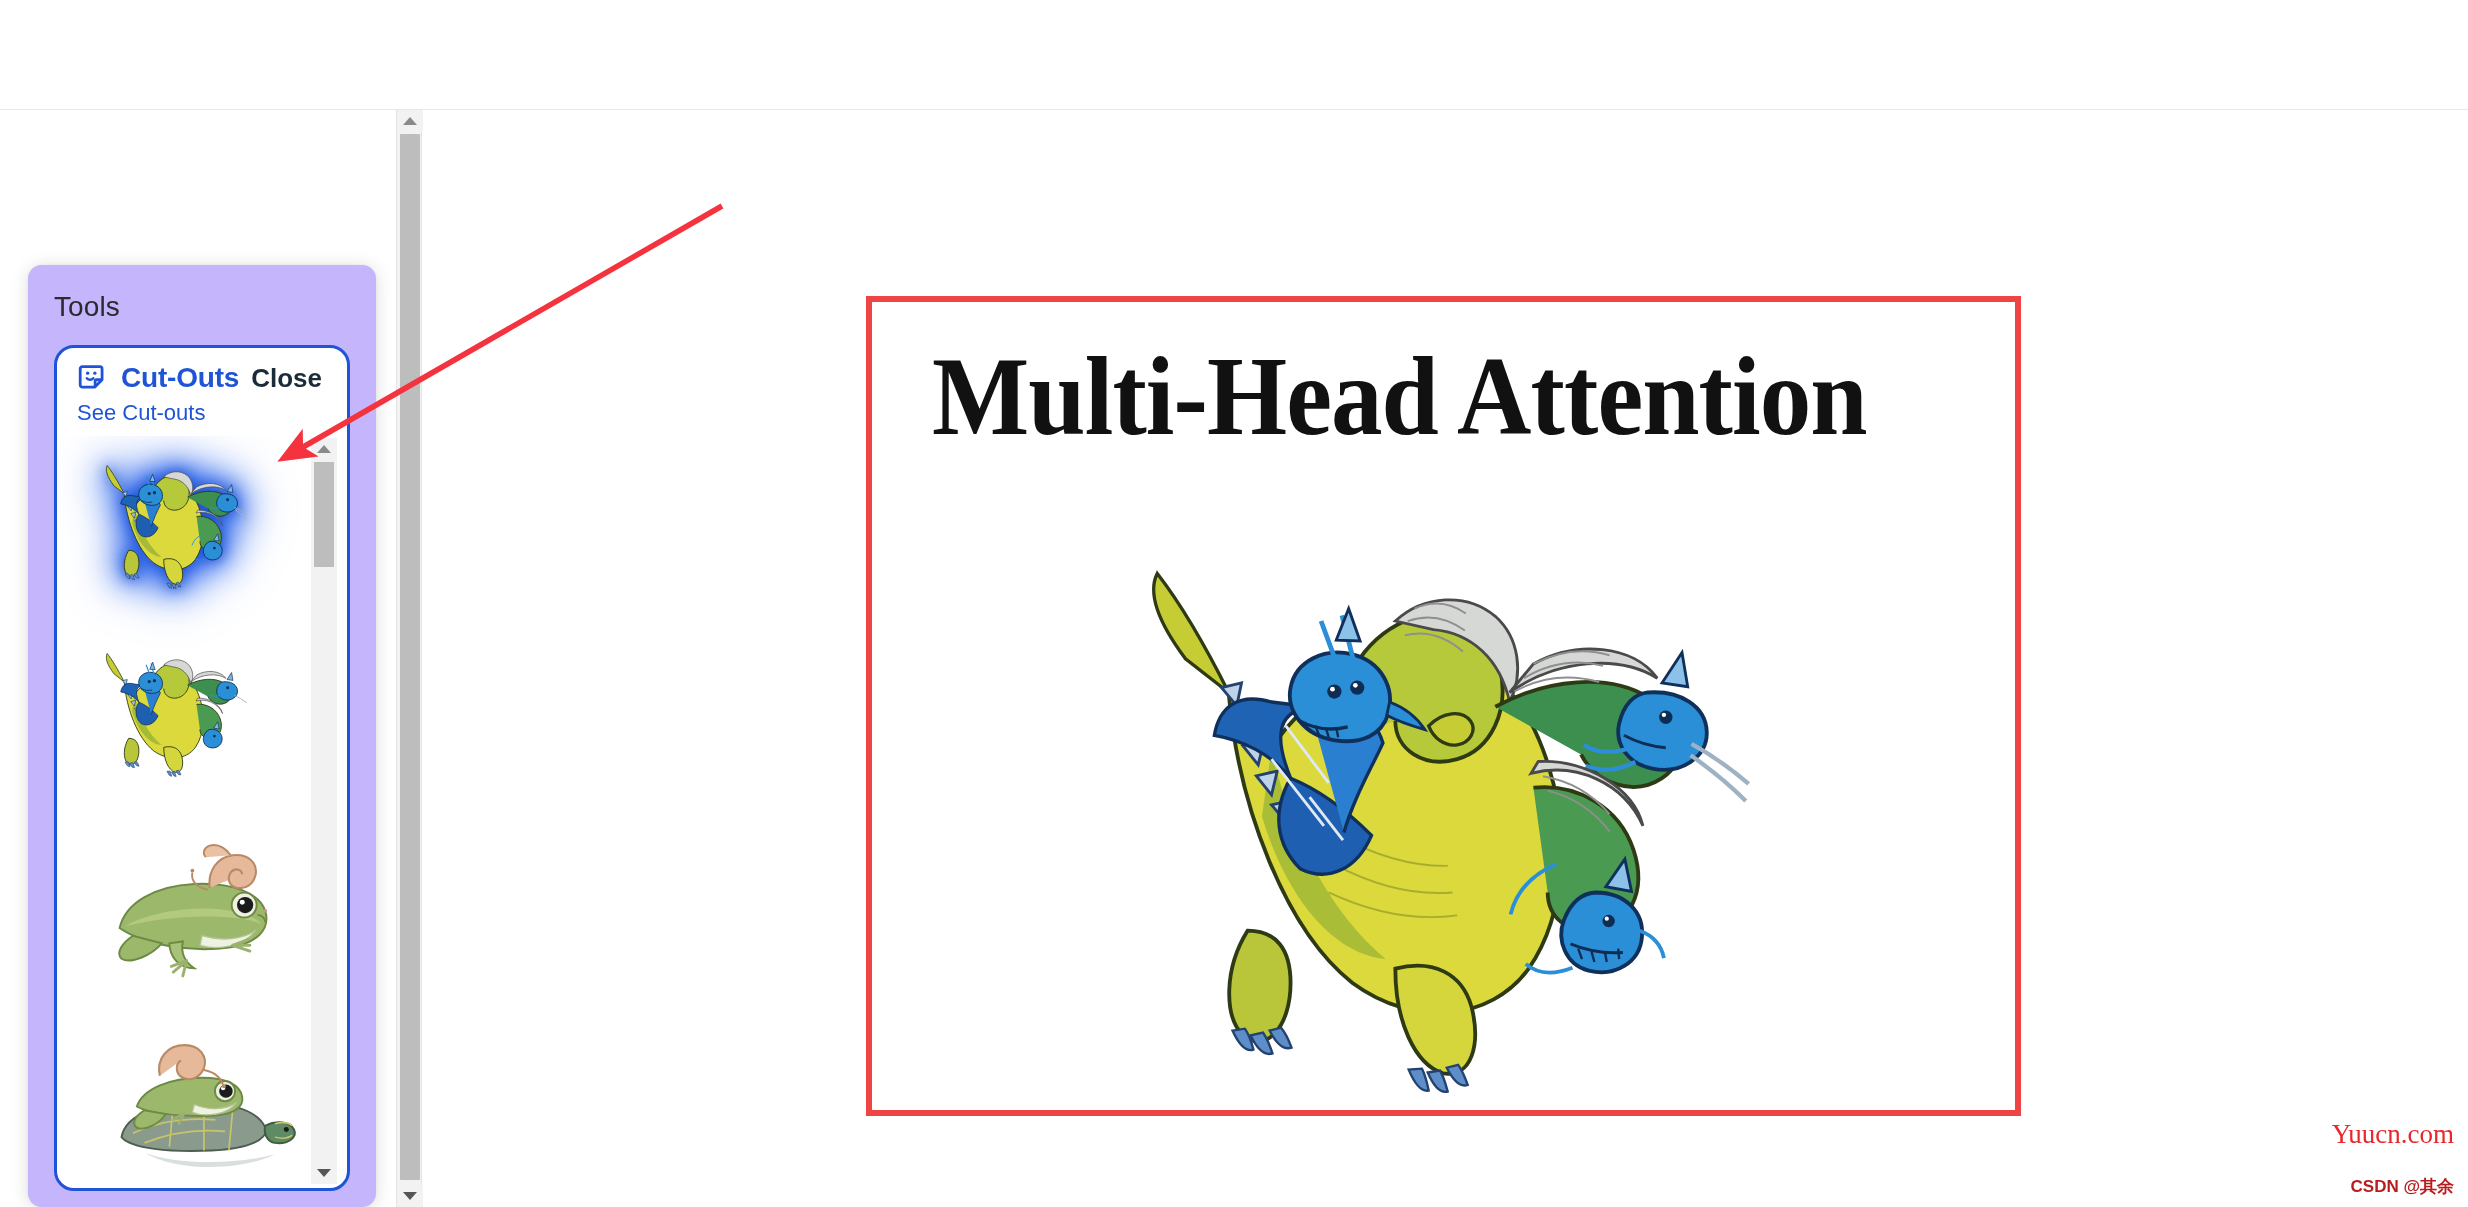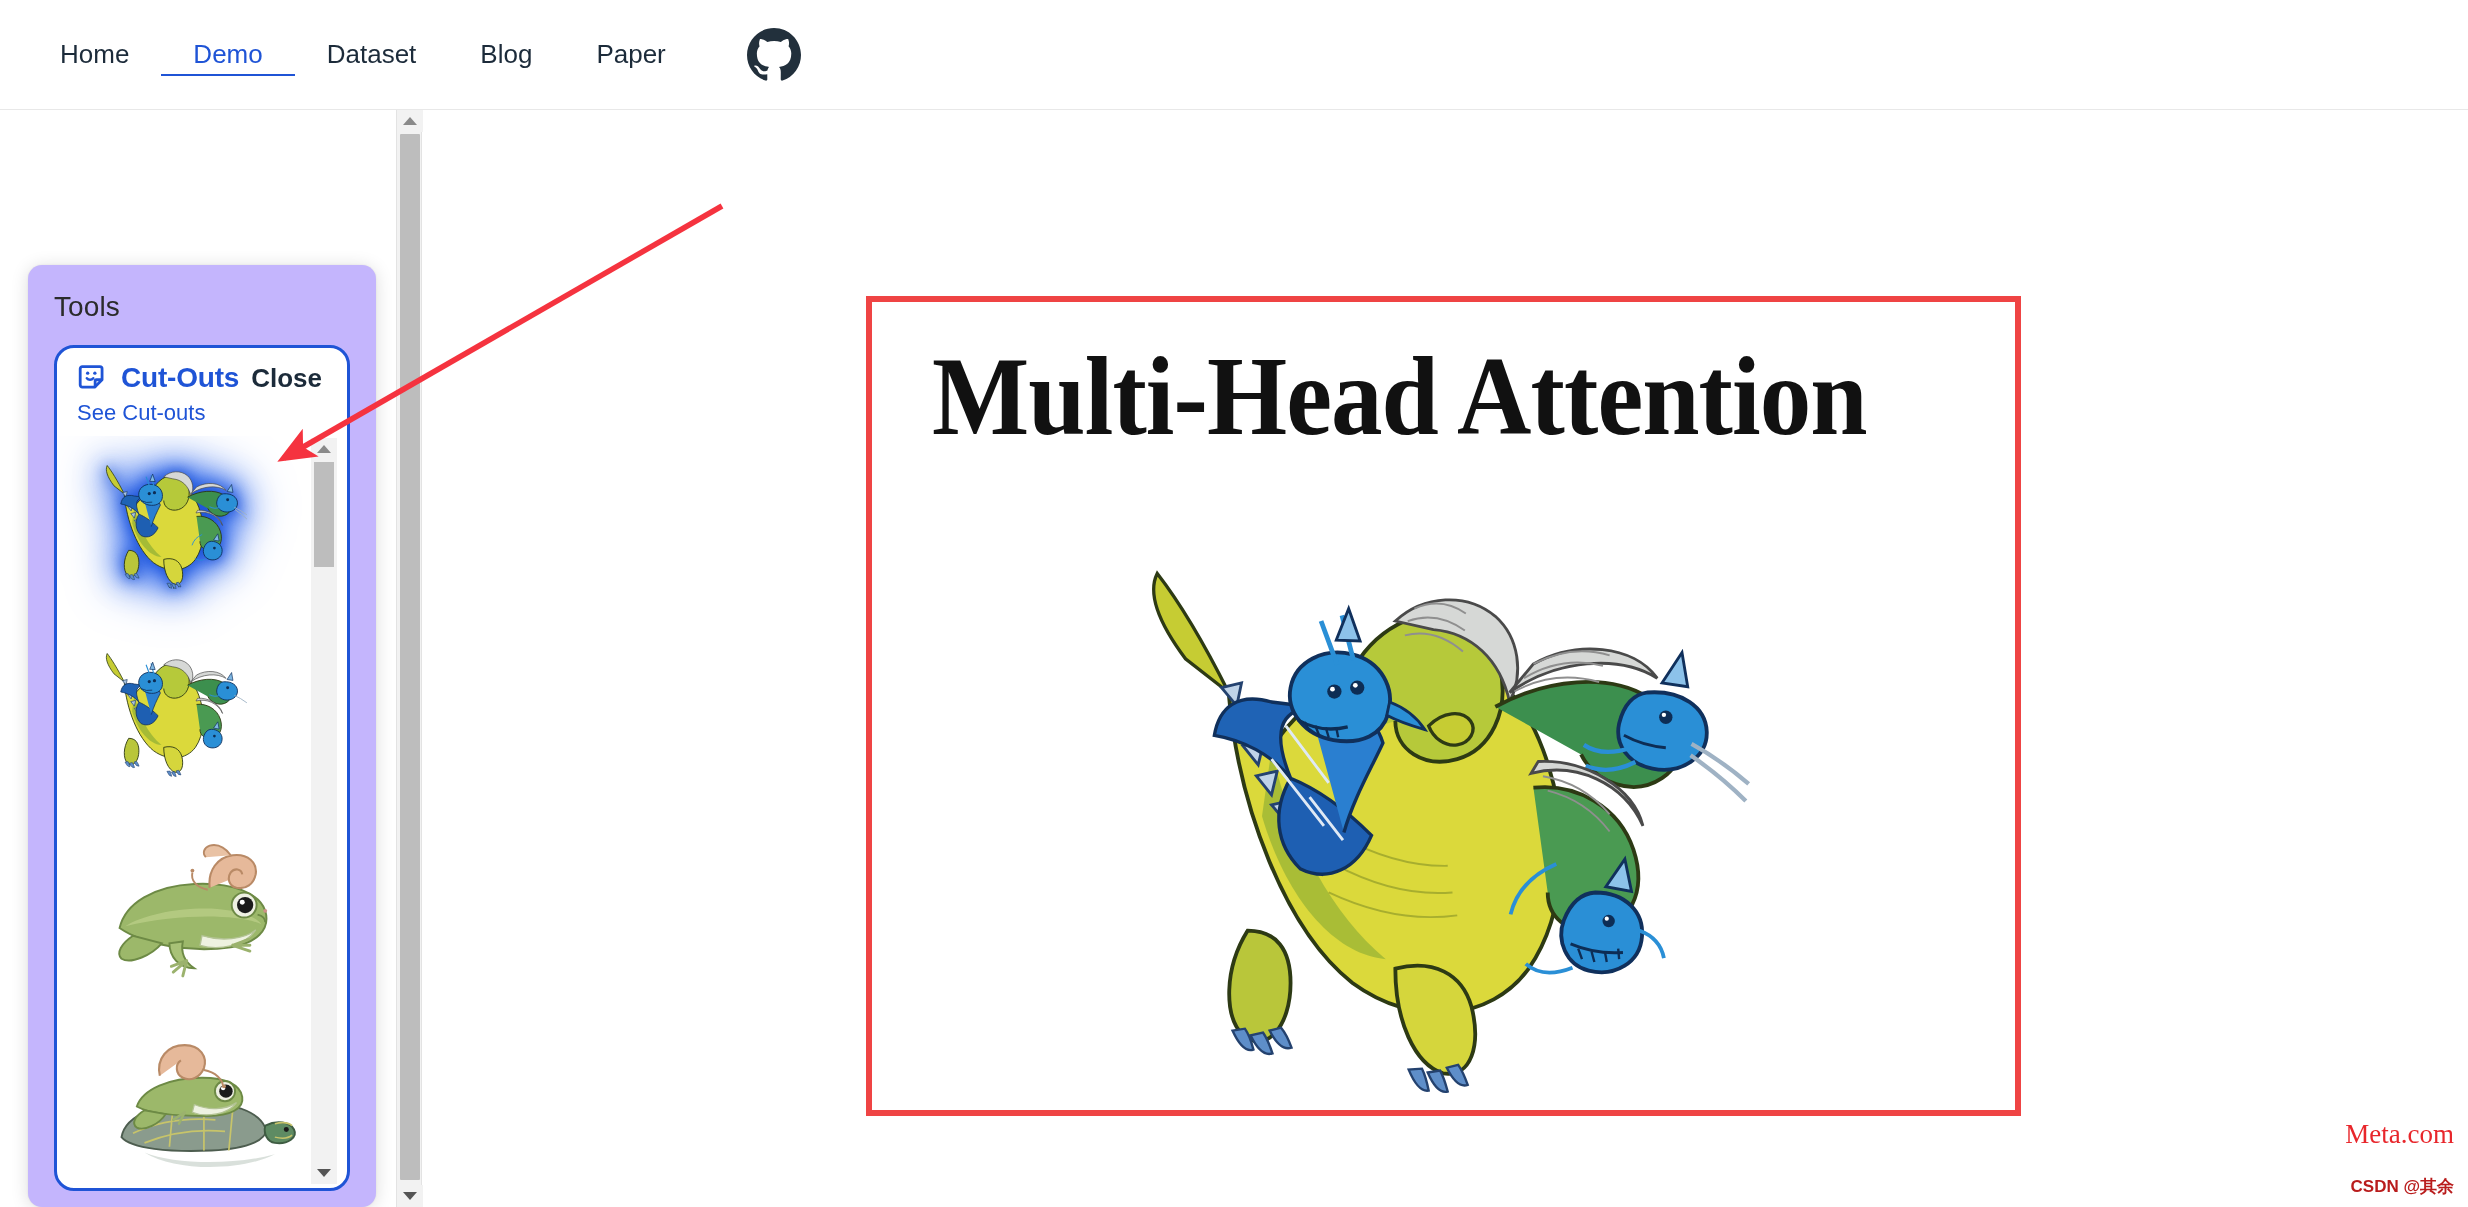--- a/index.html
+++ b/index.html
@@ -321,39 +321,20 @@
   }
 </style>
 </head>
 <body>
 
 <div id="app">
 
   <header class="site-header">
 
 
-    <nav class="main-nav">
-      <a class="nav-link" href="#">Home</a>
-      <a class="nav-link active" href="#">Demo</a>
-      <a class="nav-link" href="#">Dataset</a>
-      <a class="nav-link" href="#">Blog</a>
-      <a class="nav-link" href="#">Paper</a>
-
-      <span class="gh-icon">
-        <svg width="54" height="54" viewBox="0 0 16 16" aria-hidden="true">
-          <path fill="#22303c" d="M8 0C3.58 0 0 3.58 0 8c0 3.54 2.29 6.53 5.47 7.59.4.07.55-.17.55-.38
-          0-.19-.01-.82-.01-1.49-2.01.37-2.53-.49-2.69-.94-.09-.23-.48-.94-.82-1.13-.28-.15-.68-.52-.01-.53.63-.01
-          1.08.58 1.23.82.72 1.21 1.87.87 2.33.66.07-.52.28-.87.51-1.07-1.78-.2-3.64-.89-3.64-3.95
-          0-.87.31-1.59.82-2.15-.08-.2-.36-1.02.08-2.12 0 0 .67-.21 2.2.82a7.42 7.42 0 0 1 2-.27c.68 0
-          1.36.09 2 .27 1.53-1.04 2.2-.82 2.2-.82.44 1.1.16 1.92.08 2.12.51.56.82 1.27.82 2.15 0 3.07-1.87
-          3.75-3.65 3.95.29.25.54.73.54 1.48 0 1.07-.01 1.93-.01 2.2 0 .21.15.46.55.38A8.012 8.012 0 0 0 16
-          8c0-4.42-3.58-8-8-8z"></path>
-        </svg>
-      </span>
-    </nav>
   </header>
 
   <div class="page-scrollbar">
     <div class="sb-arrow up">
       <span class="tri-up"></span>
     </div>
     <div class="sb-thumb"></div>
     <div class="sb-arrow down">
       <span class="tri-down"></span>
     </div>
@@ -649,17 +630,17 @@
   <svg class="annotation-arrow">
     <defs>
       <marker id="redhead" markerWidth="7" markerHeight="7" refX="5.6" refY="3.5" orient="auto">
         <path d="M7,3.5 L0,6.4 L1.6,3.5 L0,0.6 Z" fill="#f5333f"></path>
       </marker>
     </defs>
     <line x1="722" y1="206" x2="284" y2="458" stroke="#f5333f" stroke-width="5.5" marker-end="url(#redhead)"></line>
   </svg>
 
   <div class="watermark">
-    <div class="wm-main">Meta.com</div>
+    <div class="wm-main">Yuucn.com</div>
     <div class="wm-sub">CSDN @其余</div>
   </div>
 
 </div>
 
 </body></html>

